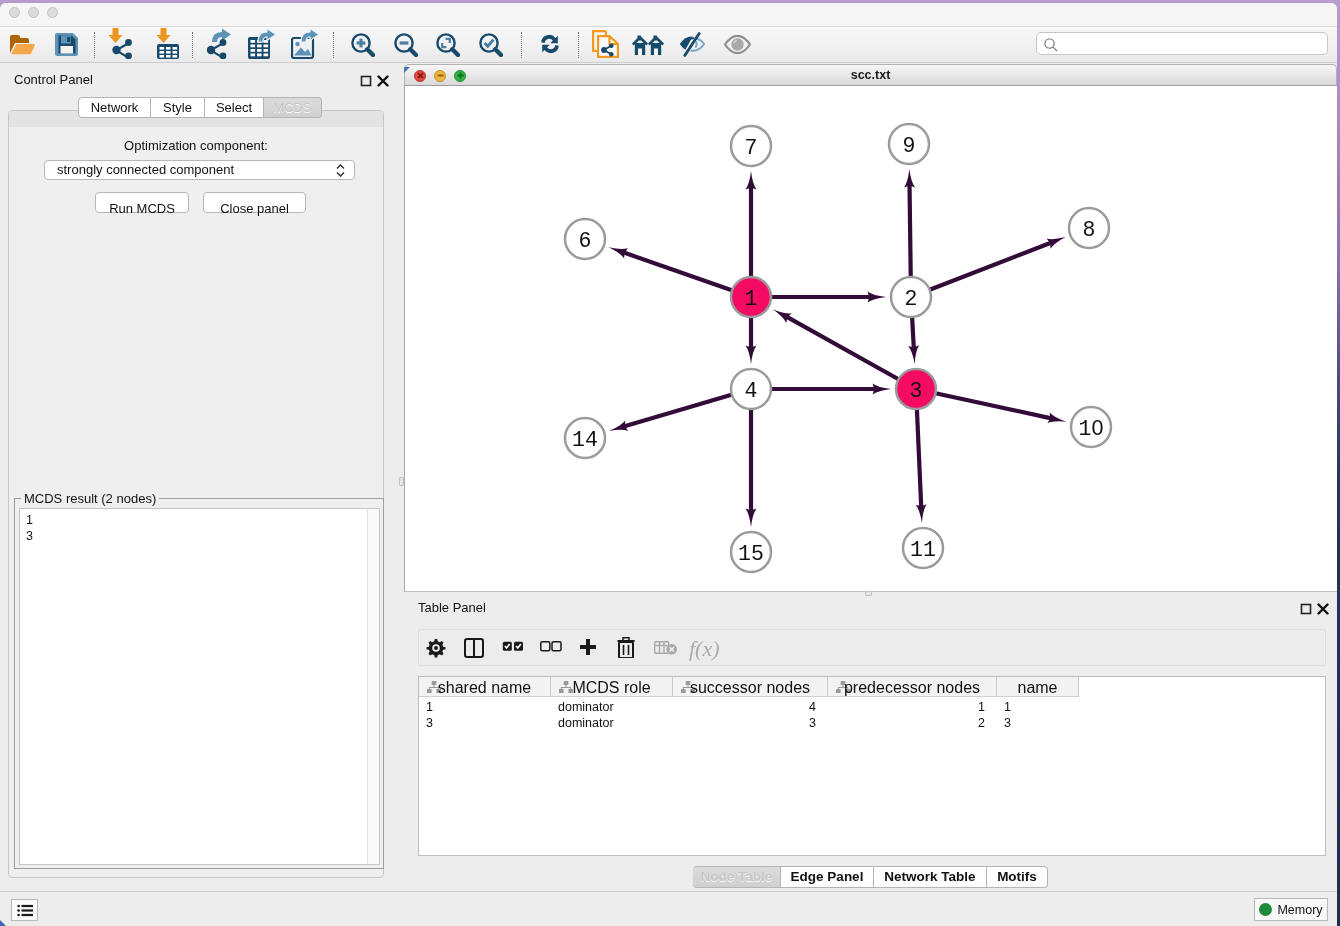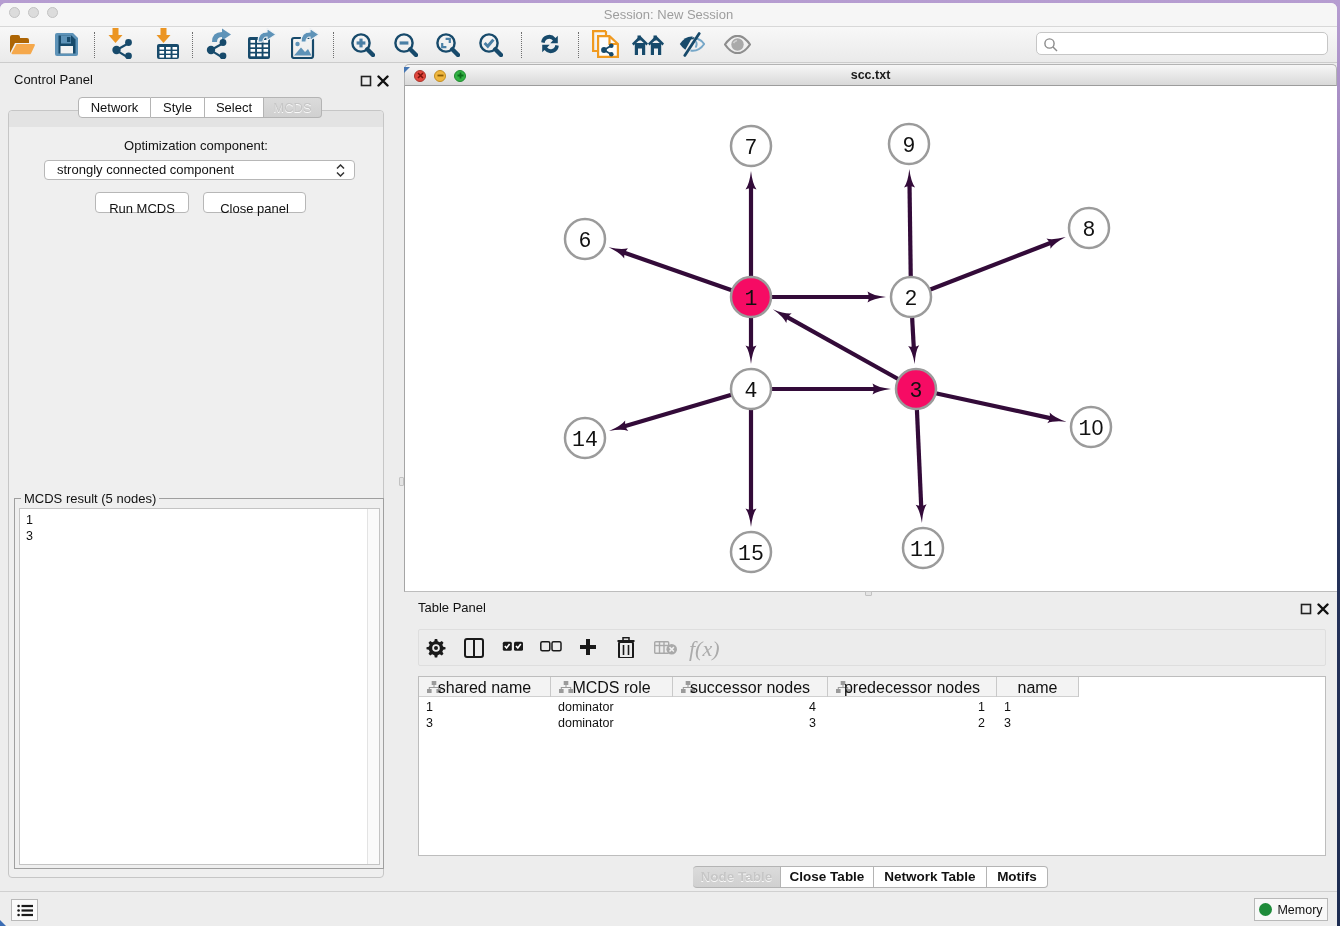--- a/index.html
+++ b/index.html
@@ -49,21 +49,20 @@
 .list-btn { position:absolute; left:11px; top:7px; width:27px; height:22px; background:#fbfbfb; border:1px solid #b9b9b9; }
 .mem-btn { position:absolute; right:9px; top:6px; width:74px; height:23px; background:#f8f8f8; border:1px solid #b9b9b9; font-size:12.5px; color:#111; font-family:"Liberation Sans", sans-serif; }
 </style>
 </head>
 <body>
 <div class="window">
   <div class="titlebar">
     <div class="tl" style="left:9px"></div>
     <div class="tl" style="left:28px"></div>
     <div class="tl" style="left:47px"></div>
-    <div class="title-text">Session: New Session</div>
   </div>
   <div class="toolbar">
     <svg class="ticon" style="left:9px;top:7px" width="27" height="21" viewBox="0 0 27 21">
       <path d="M1 3 Q1 1 3 1 L9 1 Q11 1 11 3 L11 4 L18 4 Q20 4 20 6 L20 9 L6 9 L1 19 Z" fill="#ad6504"></path>
       <path d="M7.5 10 L25 10 Q26.5 10 25.8 11.6 L22 19.4 Q21.6 20.3 20.3 20.3 L3.5 20.3 Q2 20.3 2.7 18.8 Z" fill="#f5a84b"></path>
     </svg>
     <svg class="ticon" style="left:55px;top:6px" width="23" height="23" viewBox="0 0 23 23">
       <path d="M2 0 L18 0 L23 5 L23 21 Q23 23 21 23 L2 23 Q0 23 0 21 L0 2 Q0 0 2 0 Z" fill="#5e93b8"></path>
       <path d="M3.5 2.5 L16.5 2.5 L20.5 6.5 L20.5 20.5 L3.5 20.5 Z" fill="#174a6b"></path>
       <rect x="6" y="2.5" width="10" height="8" fill="#5e93b8"></rect>
@@ -226,21 +225,21 @@
     </div>
     <div class="opt-label">Optimization component:</div>
     <div class="cp-select">strongly connected component
       <svg style="position:absolute;right:8px;top:3px" width="11" height="13" viewBox="0 0 11 13">
         <path d="M2 4.5 L5.5 1 L9 4.5 M2 8.5 L5.5 12 L9 8.5" fill="none" stroke="#333" stroke-width="1.5"></path>
       </svg>
     </div>
     <div class="cp-btn" style="left:95px;width:94px">Run MCDS</div>
     <div class="cp-btn" style="left:203px;width:103px">Close panel</div>
     <div class="fieldset">
-      <div class="fieldset-legend">MCDS result (5 nodes)</div>
+      <div class="fieldset-legend">MCDS result (2 nodes)</div>
       <div class="fs-white">1<br>3
         <div class="fs-scroll"></div>
       </div>
     </div>
 
     <div class="iframe-tbar">
       <div class="ifr-light" style="left:9px;background:#e2463c;border:1px solid #a8352d"></div>
       <div class="ifr-light" style="left:29px;background:#f0b73f;border:1px solid #c28e22"></div>
       <div class="ifr-light" style="left:49px;background:#32b244;border:1px solid #1f8a30"></div>
       <svg style="position:absolute;left:11.5px;top:7px" width="7" height="7" viewBox="0 0 7 7">
@@ -410,21 +409,21 @@
         <div class="trow" style="left:409px;top:23px;width:157px;text-align:right">1</div>
         <div class="trow" style="left:585px;top:23px">1</div>
         <div class="trow" style="left:7px;top:39px">3</div>
         <div class="trow" style="left:139px;top:39px">dominator</div>
         <div class="trow" style="left:254px;top:39px;width:143px;text-align:right">3</div>
         <div class="trow" style="left:409px;top:39px;width:157px;text-align:right">2</div>
         <div class="trow" style="left:585px;top:39px">3</div>
       </div>
       <div class="tp-tabs">
         <div class="btab" style="width:88px;border-radius:4px 0 0 4px;background:linear-gradient(#dbdbdb,#d0d0d0);color:#c6c6c6;text-shadow:0 1px 0 #fafafa;">Node Table</div>
-        <div class="btab" style="width:93px">Close Table</div>
+        <div class="btab" style="width:93px">Edge Panel</div>
         <div class="btab" style="width:113px">Network Table</div>
         <div class="btab" style="width:61px;border-radius:0 4px 4px 0">Motifs</div>
       </div>
     </div>
   </div>
   <svg style="position:absolute;left:404px;top:64px" width="6" height="6" viewBox="0 0 6 6">
       <path d="M0 0 L6 0 L0 6 Z" fill="#4576b3"></path>
     </svg>
   <div style="position:absolute;left:398.5px;top:474px;width:5px;height:9px;background:#e4e4e4;border:1px solid #c2c2c2;border-radius:1px"></div>
   <div style="position:absolute;left:865px;top:587.5px;width:7px;height:5px;background:#e4e4e4;border:1px solid #c2c2c2;border-radius:1px"></div>

